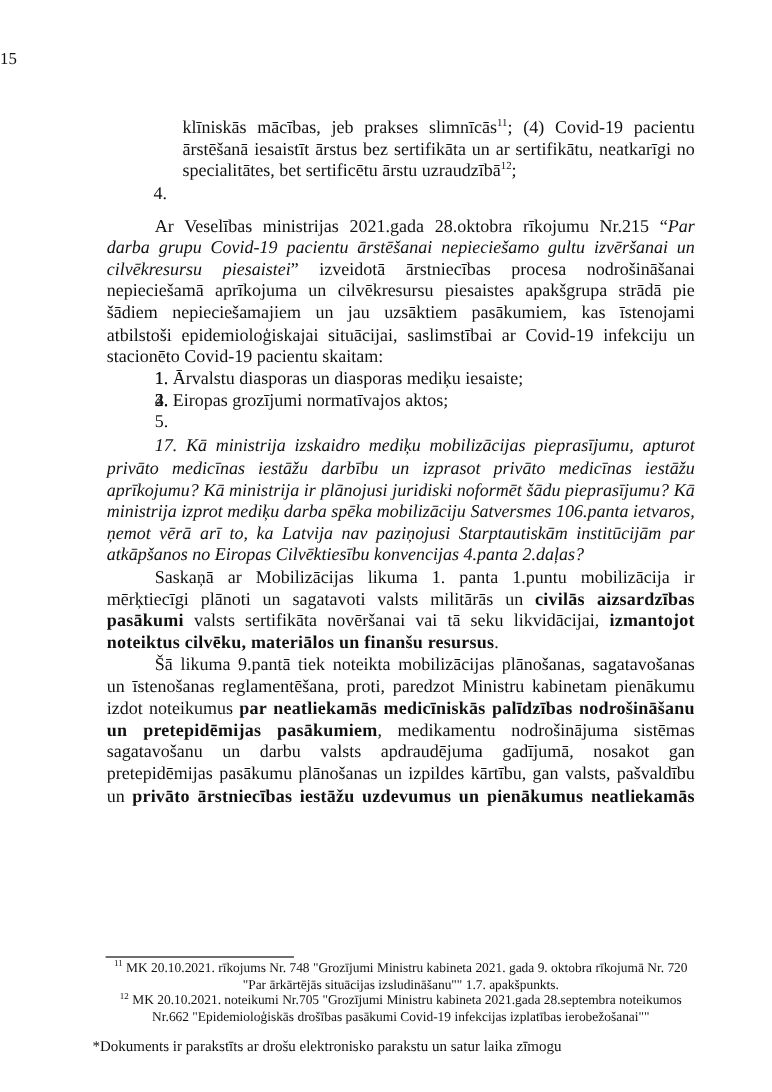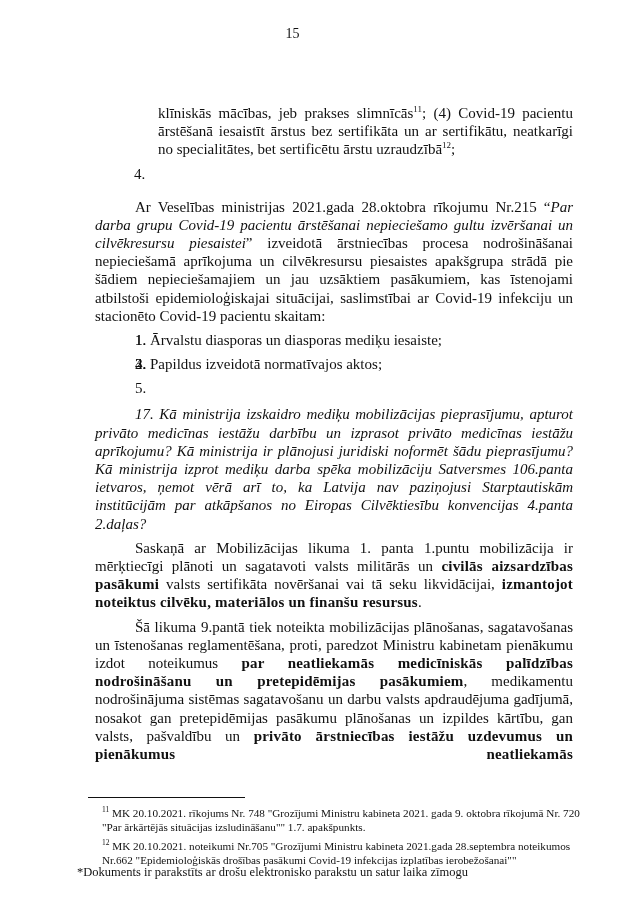--- a/index.html
+++ b/index.html
@@ -2,51 +2,51 @@
 <html><head>
 <meta charset="utf-8">
 <style>
   html, body { margin: 0; padding: 0; background: #ffffff; }
   body {
     width: 643px; height: 910px; position: relative; overflow: hidden;
     font-family: "Liberation Serif", "DejaVu Serif", serif;
     color: #111111;
   }
   .page-number {
-    position: absolute; top: 26px; left: 0; width: 585px; text-align: center;
+    position: absolute; top: 42px; left: 0; width: 585px; 
     font-size: 14px;
   }
   .content {
     position: absolute; left: 89px; top: 98px; width: 490px;
     font-size: 15px; line-height: 18.2px;
   }
   .just { text-align: justify; text-align-last: left; }
   .indent { text-indent: 40px; }
-  p { margin: 6px; }
+  p { margin: 0; }
   .li {
     position: relative; padding-left: 63px;
   }
   .li .num {
     position: absolute; left: 39px; top: 0;
   }
   .li-cont { padding-left: 63px; }
   .gap { height: 18px; }
   .list2 { position: relative; }
   .l2 { position: relative; padding-left: 55px; }
   .l2 .num { position: absolute; left: 40px; }
   sup { font-size: 9px; line-height: 0; vertical-align: super; }
   b { font-weight: bold; letter-spacing: 0.2px; }
   i { font-style: italic; }
   .sep {
     position: absolute; left: 88px; top: 797px; width: 157px; height: 1px;
     background: #111;
   }
   .footnotes {
-    position: absolute; left: 96px; top: 801px; width: 500px;
-    font-size: 11.2px; line-height: 13.5px;
+    position: absolute; left: 84px; top: 801px; width: 500px;
+    font-size: 11.2px; line-height: 13.5px; text-align: center;
   }
   .footnotes sup { font-size: 7.5px; }
   .stamp {
     position: absolute; top: 865px; left: 0; width: 545px; text-align: center;
     font-size: 12.5px;
   }
 </style>
 </head>
 <body>
 
@@ -62,21 +62,21 @@
 
   <p class="just indent"><span>Ar Veselības ministrijas 2021.gada 28.oktobra rīkojumu Nr.215 “</span><i>Par darba grupu Covid-19 pacientu ārstēšanai nepieciešamo gultu izvēršanai un cilvēkresursu piesaistei</i><span>” izveidotā ārstniecības procesa nodrošināšanai nepieciešamā aprīkojuma un cilvēkresursu piesaistes apakšgrupa strādā pie šādiem nepieciešamajiem un jau uzsāktiem pasākumiem, kas īstenojami atbilstoši epidemioloģiskajai situācijai, saslimstībai ar Covid-19 infekciju un stacionēto Covid-19 pacientu skaitam:</span></p>
 
   <div class="list2">
     <p class="l2">
         <span class="num">1.</span>
       </p>
     <p class="l2"><span class="num">1.</span><span>Ārvalstu diasporas un diasporas mediķu iesaiste;</span></p>
     <p class="l2"><span class="num">2.</span></p>
     <p class="l2"><span class="num">3.</span></p>
-    <p class="l2"><span class="num">4.</span><span>Papildus izveidotā normatīvajos aktos;</span></p>
+    <p class="l2"><span class="num">4.</span><span>Eiropas grozījumi normatīvajos aktos;</span></p>
     <p class="l2"><span class="num">5.</span></p>
   </div>
 
   <div class="gap" style="height:20px"></div>
 
   <p class="just indent"><i>17. Kā ministrija izskaidro mediķu mobilizācijas pieprasījumu, apturot privāto medicīnas iestāžu darbību un izprasot privāto medicīnas iestāžu aprīkojumu? Kā ministrija ir plānojusi juridiski noformēt šādu pieprasījumu? Kā ministrija izprot mediķu darba spēka mobilizāciju Satversmes 106.panta ietvaros, ņemot vērā arī to, ka Latvija nav paziņojusi Starptautiskām institūcijām par atkāpšanos no Eiropas Cilvēktiesību konvencijas 4.panta 2.daļas?</i></p>
 
   <p class="just indent"><span>Saskaņā ar Mobilizācijas likuma 1. panta 1.puntu mobilizācija ir mērķtiecīgi plānoti un sagatavoti valsts militārās un </span><b>civilās aizsardzības pasākumi</b><span> valsts sertifikāta novēršanai vai tā seku likvidācijai, </span><b>izmantojot noteiktus cilvēku, materiālos un finanšu resursus</b><span>.</span></p>
 
   <p class="just indent" style="text-align-last: justify;"><span>Šā likuma 9.pantā tiek noteikta mobilizācijas plānošanas, sagatavošanas un īstenošanas reglamentēšana, proti, paredzot Ministru kabinetam pienākumu izdot noteikumus </span><b>par neatliekamās medicīniskās palīdzības nodrošināšanu un pretepidēmijas pasākumiem</b><span>, medikamentu nodrošinājuma sistēmas sagatavošanu un darbu valsts apdraudējuma gadījumā, nosakot gan pretepidēmijas pasākumu plānošanas un izpildes kārtību, gan valsts, pašvaldību un </span><b>privāto ārstniecības iestāžu uzdevumus un pienākumus neatliekamās</b></p>

